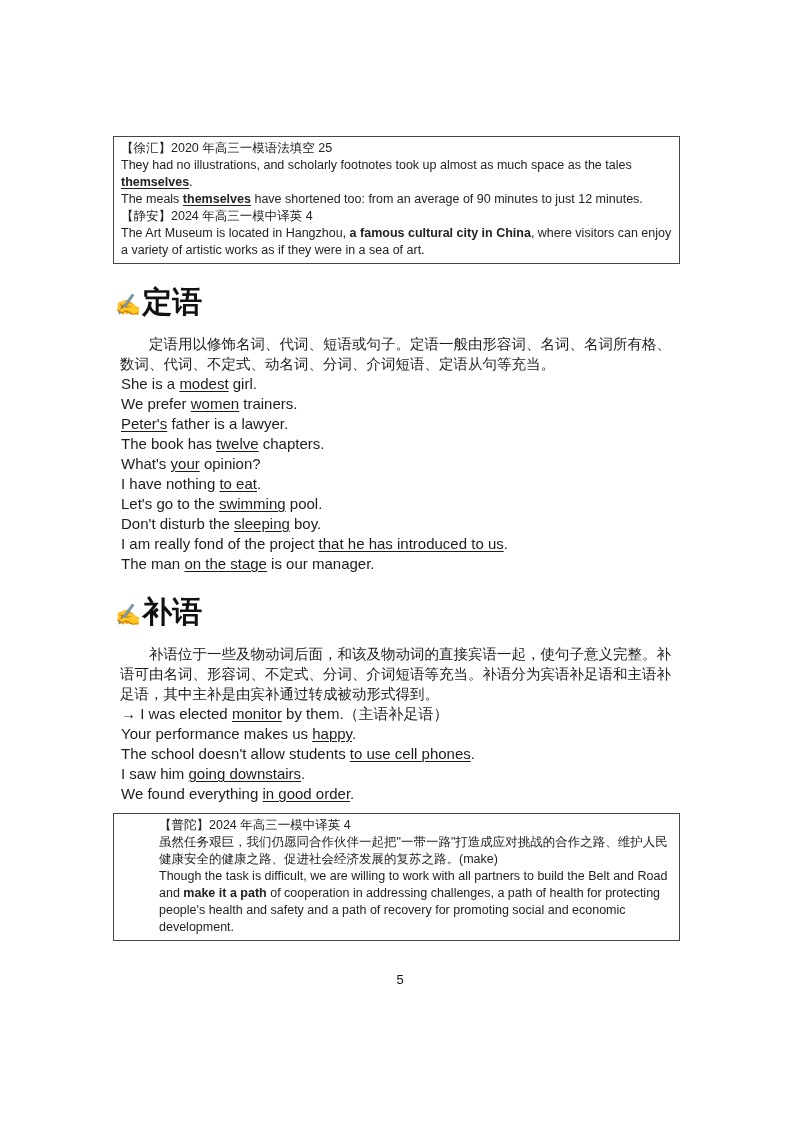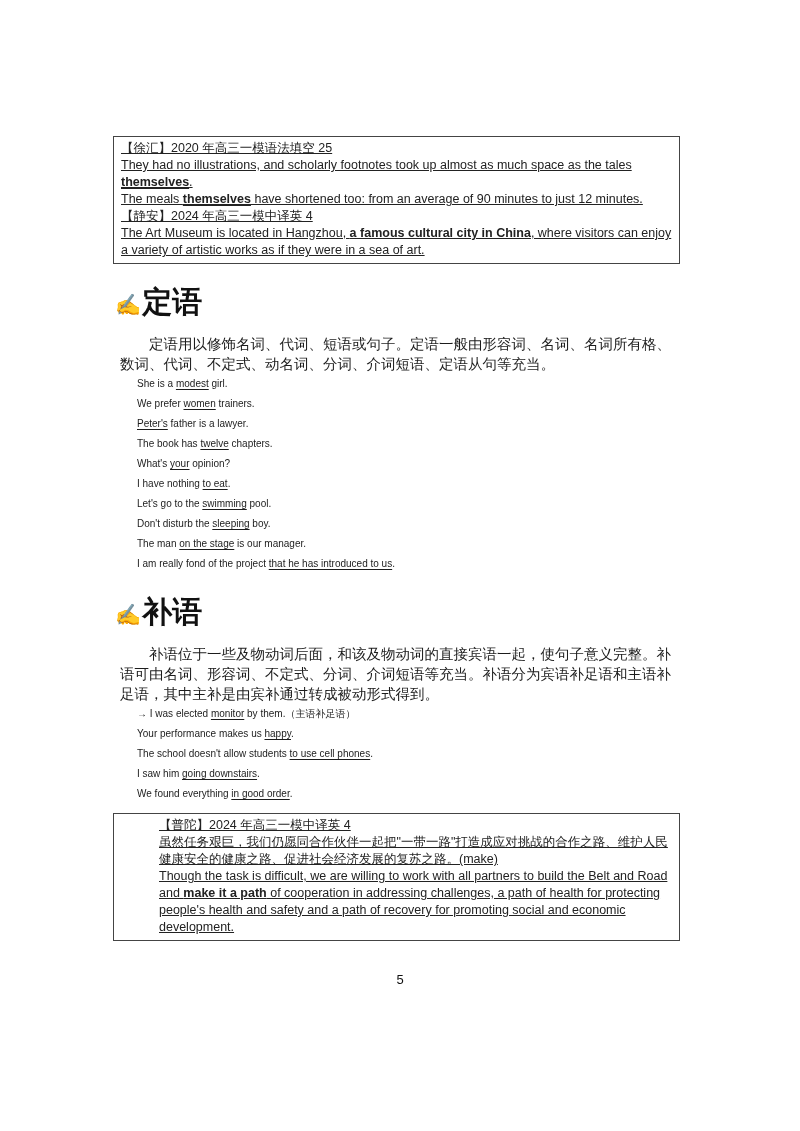--- a/index.html
+++ b/index.html
@@ -17,21 +17,21 @@
     left:113px; top:136px;
     width:567px;
   }
   .example-box {
     border:1px solid #444;
     padding:3px 7px 4px 7px;
     font-size:12.5px;
     line-height:17px;
     color:#222;
   }
-  .example-box p { margin:0;text-decoration:underline; }
+  .example-box p { margin:0; }
   .section-heading {
     display:flex;
     align-items:center;
     margin:20px 0 14px 2px;
     font-size:30px;
     line-height:36px;
     font-weight:600;
     color:#111;
   }
   .ornament {
@@ -41,22 +41,22 @@
     margin-right:1px;
     transform:translateY(2px);
   }
   .intro {
     margin:13px 7px 0 7px;
     text-indent:2em;
     font-size:14.5px;
     line-height:20px;
   }
   .sentence {
-    margin:0 24px;
-    font-size:10px;
+    margin:0 8px;
+    font-size:15px;
     line-height:20px;
   }
   .u { text-decoration:underline; text-underline-offset:2px; text-decoration-thickness:1px; }
   .b { font-weight:700; }
   .bottom-box { margin-top:9px;padding-left:45px; }
   .page-number {
     position:absolute;
     left:0; right:0;
     top:972px;
     text-align:center;
@@ -85,22 +85,22 @@
 
     <p class="intro">定语用以修饰名词、代词、短语或句子。定语一般由形容词、名词、名词所有格、数词、代词、不定式、动名词、分词、介词短语、定语从句等充当。</p>
     <p class="sentence"><span>She is a </span><span class="u">modest</span><span> girl.</span></p>
     <p class="sentence"><span>We prefer </span><span class="u">women</span><span> trainers.</span></p>
     <p class="sentence"><span class="u">Peter's</span><span> father is a lawyer.</span></p>
     <p class="sentence"><span>The book has </span><span class="u">twelve</span><span> chapters.</span></p>
     <p class="sentence"><span>What's </span><span class="u">your</span><span> opinion?</span></p>
     <p class="sentence"><span>I have nothing </span><span class="u">to eat</span><span>.</span></p>
     <p class="sentence"><span>Let's go to the </span><span class="u">swimming</span><span> pool.</span></p>
     <p class="sentence"><span>Don't disturb the </span><span class="u">sleeping</span><span> boy.</span></p>
+    <p class="sentence"><span>I am really fond of the project </span><span class="u">that he has introduced to us</span><span>.</span></p>
     <p class="sentence"><span>The man </span><span class="u">on the stage</span><span> is our manager.</span></p>
-    <p class="sentence"><span>I am really fond of the project </span><span class="u">that he has introduced to us</span><span>.</span></p>
 
     <h2 class="section-heading">
       <span class="ornament">✍</span>
       <span>补语</span>
     </h2>
 
     <p class="intro">补语位于一些及物动词后面，和该及物动词的直接宾语一起，使句子意义完整。补语可由名词、形容词、不定式、分词、介词短语等充当。补语分为宾语补足语和主语补足语，其中主补是由宾补通过转成被动形式得到。</p>
     <p class="sentence"><span>→ I was elected </span><span class="u">monitor</span><span> by them.（主语补足语）</span></p>
     <p class="sentence"><span>Your performance makes us </span><span class="u">happy</span><span>.</span></p>
     <p class="sentence"><span>The school doesn't allow students </span><span class="u">to use cell phones</span><span>.</span></p>

